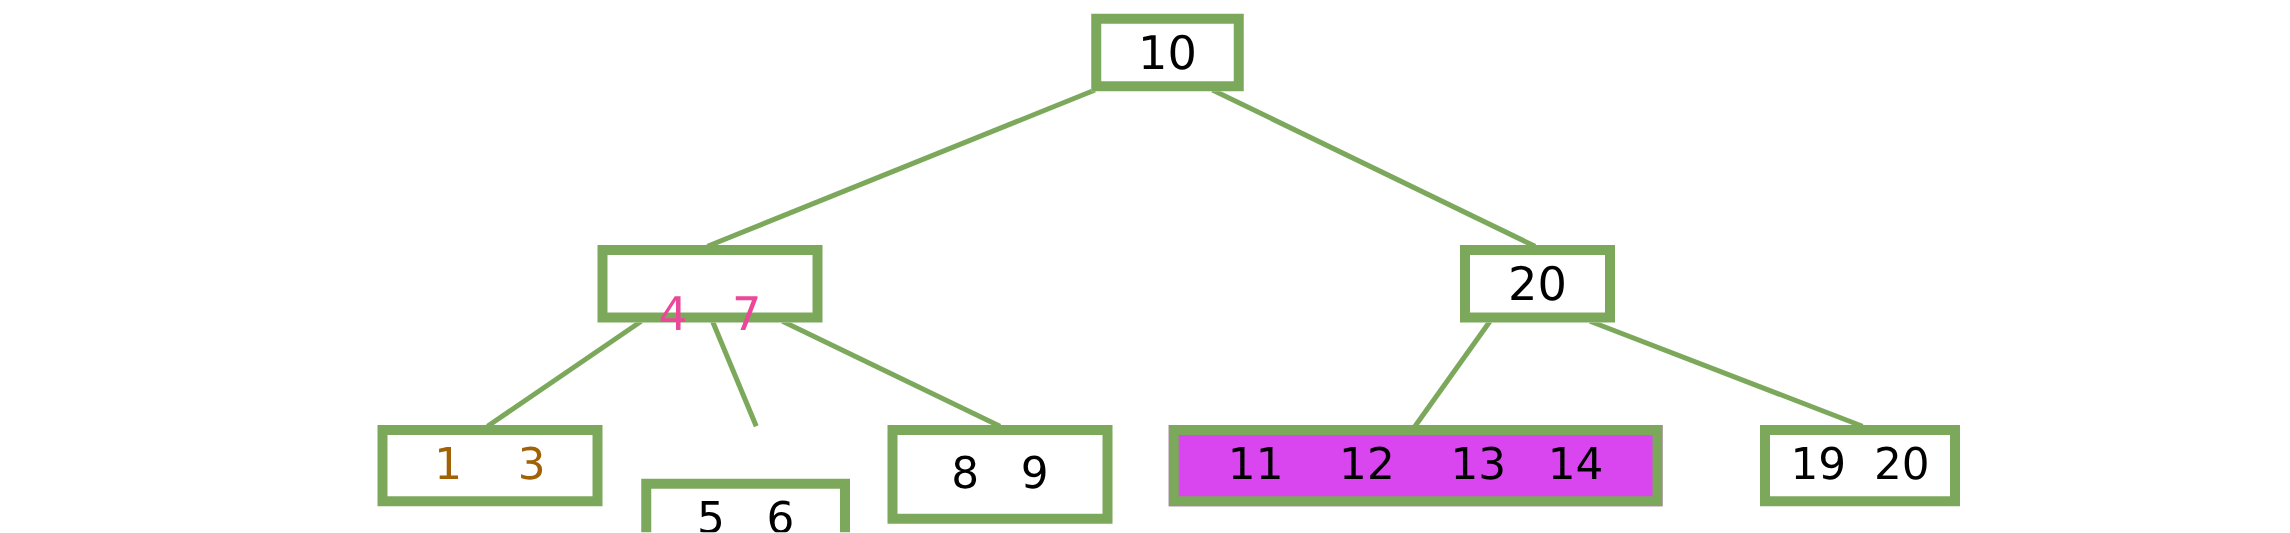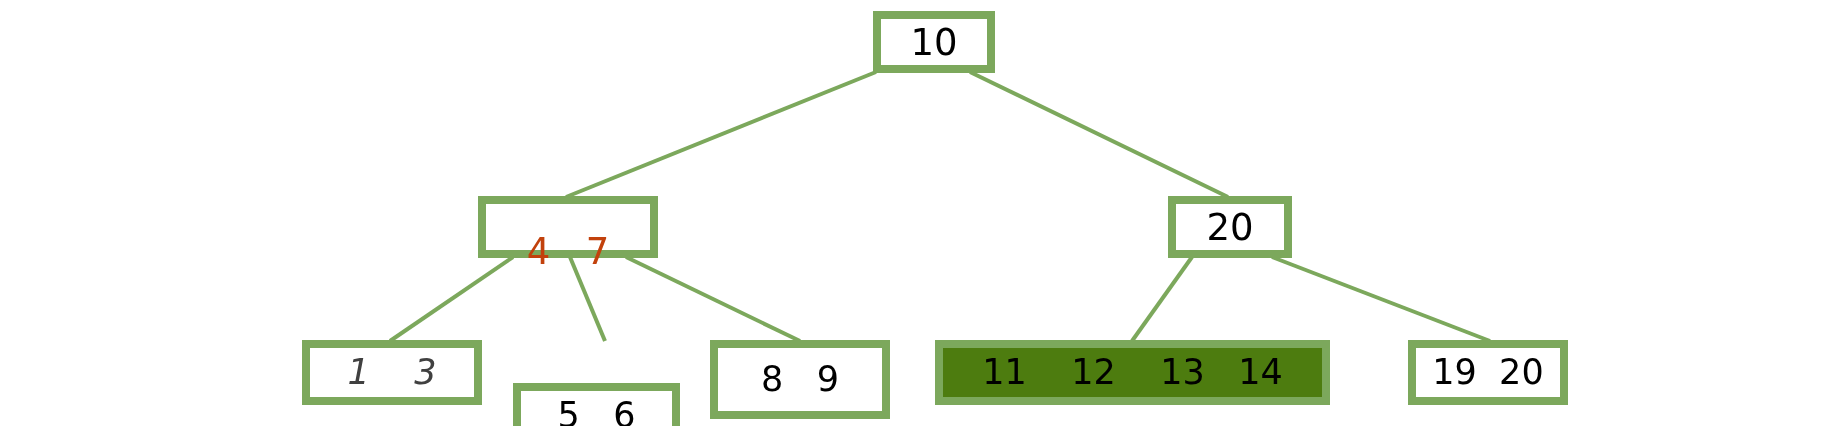--- a/index.html
+++ b/index.html
@@ -55,21 +55,21 @@
       <line x1="876" y1="72" x2="566" y2="197" stroke="#7ca85c" stroke-width="4" stroke-linecap="butt"></line>
       <line x1="970" y1="72" x2="1228" y2="197" stroke="#7ca85c" stroke-width="4" stroke-linecap="butt"></line>
       <line x1="513" y1="257" x2="390" y2="341" stroke="#7ca85c" stroke-width="4" stroke-linecap="butt"></line>
       <line x1="570" y1="257" x2="605" y2="341" stroke="#7ca85c" stroke-width="4" stroke-linecap="butt"></line>
       <line x1="626" y1="257" x2="800" y2="341" stroke="#7ca85c" stroke-width="4" stroke-linecap="butt"></line>
       <line x1="1192" y1="257" x2="1132" y2="341" stroke="#7ca85c" stroke-width="4" stroke-linecap="butt"></line>
       <line x1="1272" y1="257" x2="1490" y2="341" stroke="#7ca85c" stroke-width="4" stroke-linecap="butt"></line>
     </svg>
   <div id="node-layer">
       <div class="node lvl-root" style="left: 873px; top: 11px; width: 122px; height: 62px; border-color: rgb(124, 168, 92); background: rgb(255, 255, 255);"><span class="node-label" style="color: rgb(0, 0, 0);">10</span></div>
-      <div class="node lvl-internal" style="left: 478px; top: 196px; width: 180px; height: 62px; border-color: rgb(124, 168, 92); background: rgb(255, 255, 255);"><span class="node-label" style="color: #c2410c; margin-top: 48px;">4   7</span></div>
+      <div class="node lvl-internal" style="left: 478px; top: 196px; width: 180px; height: 62px; border-color: rgb(124, 168, 92); background: rgb(255, 255, 255);"><span class="node-label" style="color: #ec4899; margin-top: 48px;">4   7</span></div>
       <div class="node lvl-internal" style="left: 1168px; top: 196px; width: 124px; height: 62px; border-color: rgb(124, 168, 92); background: rgb(255, 255, 255);"><span class="node-label" style="color: rgb(0, 0, 0);">20</span></div>
-      <div class="node lvl-leaf" style="left: 302px; top: 340px; width: 180px; height: 65px; border-color: rgb(124, 168, 92); background: rgb(255, 255, 255);"><span class="node-label" style="color: #404040; font-style: italic;">1    3</span></div>
+      <div class="node lvl-leaf" style="left: 302px; top: 340px; width: 180px; height: 65px; border-color: rgb(124, 168, 92); background: rgb(255, 255, 255);"><span class="node-label" style="color: #a16207;">1    3</span></div>
       <div class="node lvl-leaf" style="left: 513px; top: 340px; width: 167px; height: 65px; border-color: rgb(124, 168, 92); background: rgb(255, 255, 255); margin-top: 43px;"><span class="node-label" style="color: rgb(0, 0, 0);">5   6</span></div>
       <div class="node lvl-leaf" style="left: 710px; top: 340px; width: 180px; height: 79px; border-color: rgb(124, 168, 92); background: rgb(255, 255, 255);"><span class="node-label" style="color: rgb(0, 0, 0);">8   9</span></div>
-      <div class="node lvl-leaf" style="left: 935px; top: 340px; width: 395px; height: 65px; border-color: rgb(124, 168, 92); background: #4d7c0f;"><span class="node-label" style="color: rgb(0, 0, 0);">11    12    13   14</span></div>
+      <div class="node lvl-leaf" style="left: 935px; top: 340px; width: 395px; height: 65px; border-color: rgb(124, 168, 92); background: #d946ef;"><span class="node-label" style="color: rgb(0, 0, 0);">11    12    13   14</span></div>
       <div class="node lvl-leaf" style="left: 1408px; top: 340px; width: 160px; height: 65px; border-color: rgb(124, 168, 92); background: rgb(255, 255, 255);"><span class="node-label" style="color: rgb(0, 0, 0);">19  20</span></div>
     </div>
 </div>
 
 </body></html>

